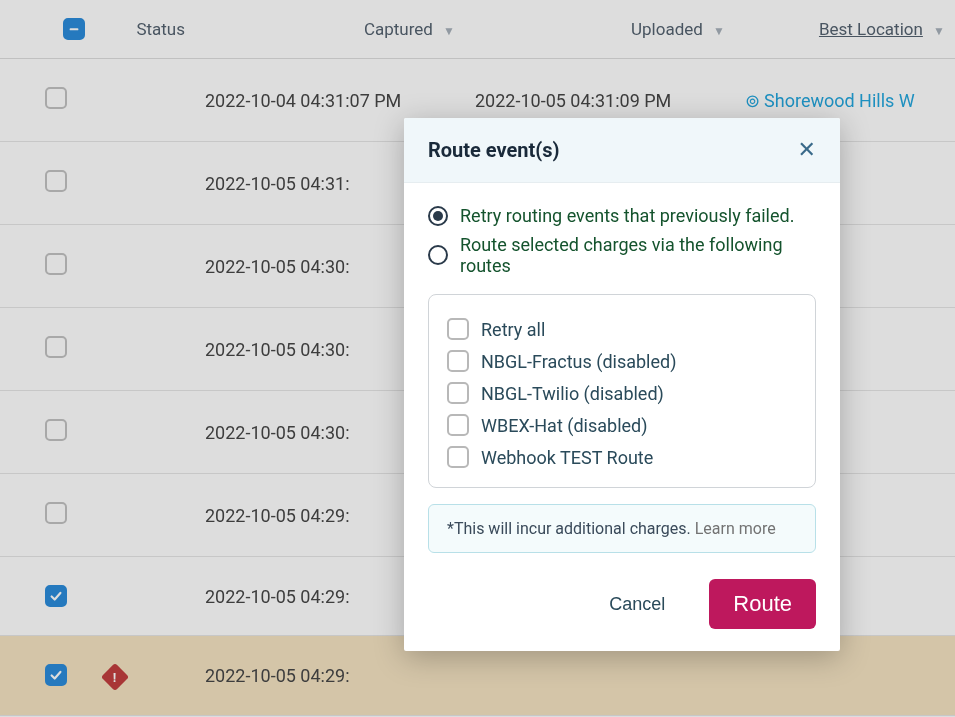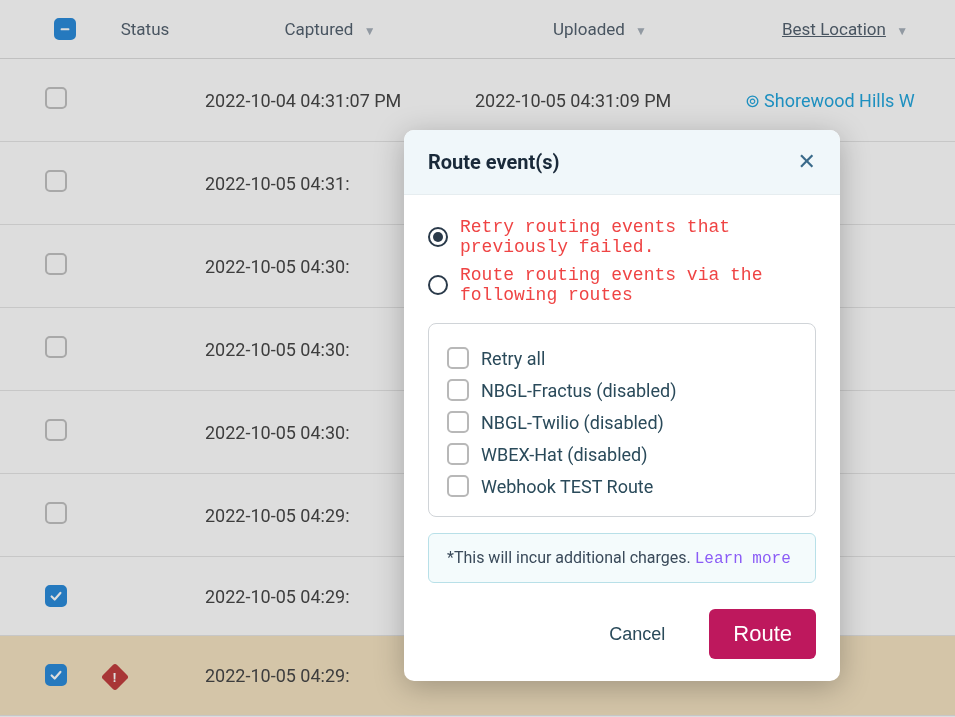--- a/index.html
+++ b/index.html
@@ -10,21 +10,21 @@
     height: 717px;
     overflow: hidden;
     position: relative;
     color: #2a3a4a;
   }
   .table { width: 100%; border-collapse: collapse; }
   .header-row {
     border-bottom: 1px solid #d8d8d8;
   }
   .header-row th {
-    text-align: center;
+    text-align: right;
     font-weight: 400;
     font-size: 17px;
     color: #3a4a5a;
     padding: 18px 10px 18px 10px;
   }
   .th-check { width: 95px; padding-left: 45px !important; }
   .th-status { width: 100px; }
   .th-captured { width: 270px; }
   .th-uploaded { width: 270px; }
   .th-location { }
@@ -85,24 +85,24 @@
   
   .overlay {
     position: absolute;
     inset: 0;
     background: rgba(120,120,120,0.25);
   }
   
   .dialog {
     position: absolute;
     left: 404px;
-    top: 130px;
+    top: 118px;
     width: 436px;
     background: #fff;
-    border-radius: 10px;
+    border-radius: 2px;
     box-shadow: 0 6px 30px rgba(0,0,0,0.25);
     overflow: hidden;
   }
   .dialog-header {
     background: #f0f7fa;
     padding: 20px 24px;
     display: flex;
     justify-content: space-between;
     align-items: center;
     border-bottom: 1px solid #e6edf0;
@@ -138,22 +138,21 @@
     flex-shrink: 0;
   }
   .radio.selected::after {
     content: '';
     width: 10px; height: 10px;
     background: #2a3a4a;
     border-radius: 50%;
   }
   .radio-label {
     font-size: 18px;
-    color: #ef4444;
-    font-family: Liberation Mono, monospace;
+    color: #14532d;
   }
   .routes-box {
     border: 1px solid #d0d4d8;
     border-radius: 8px;
     padding: 18px 18px 14px 18px;
     margin-top: 14px;
   }
   .route-row {
     display: flex;
     align-items: center;
@@ -167,23 +166,22 @@
   .notice-box {
     border: 1px solid #b8e0e8;
     background: #f4fbfc;
     border-radius: 6px;
     padding: 14px 18px;
     margin-top: 16px;
     font-size: 16px;
     color: #3a4a5a;
   }
   .notice-box a {
-    color: #8b5cf6;
+    color: #737373;
     text-decoration: none;
-    font-family: Liberation Mono, monospace;
   }
   .dialog-actions {
     display: flex;
     justify-content: flex-end;
     align-items: center;
     gap: 32px;
     margin-top: 26px;
   }
   .btn-cancel {
     background: none;
@@ -311,21 +309,21 @@
       <span>✕</span>
     </button>
   </div>
   <div class="dialog-body">
     <div class="radio-row">
       <span class="radio selected"></span>
       <span class="radio-label">Retry routing events that previously failed.</span>
     </div>
     <div class="radio-row">
       <span class="radio"></span>
-      <span class="radio-label">Route routing events via the following routes</span>
+      <span class="radio-label">Route selected charges via the following routes</span>
     </div>
 
     <div class="routes-box">
       <div class="route-row">
         <span class="checkbox"></span>
         <span class="route-label">Retry all</span>
       </div>
       <div id="routes-container">
           <div class="route-row">
             <span class="checkbox"></span>

